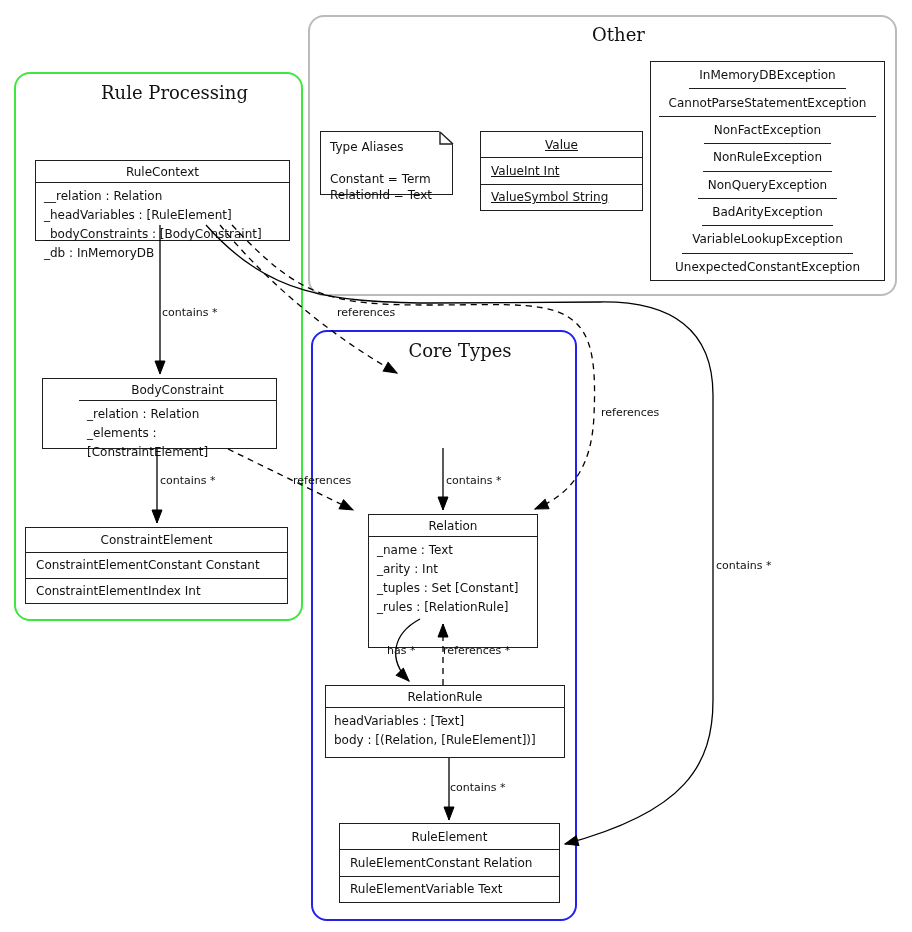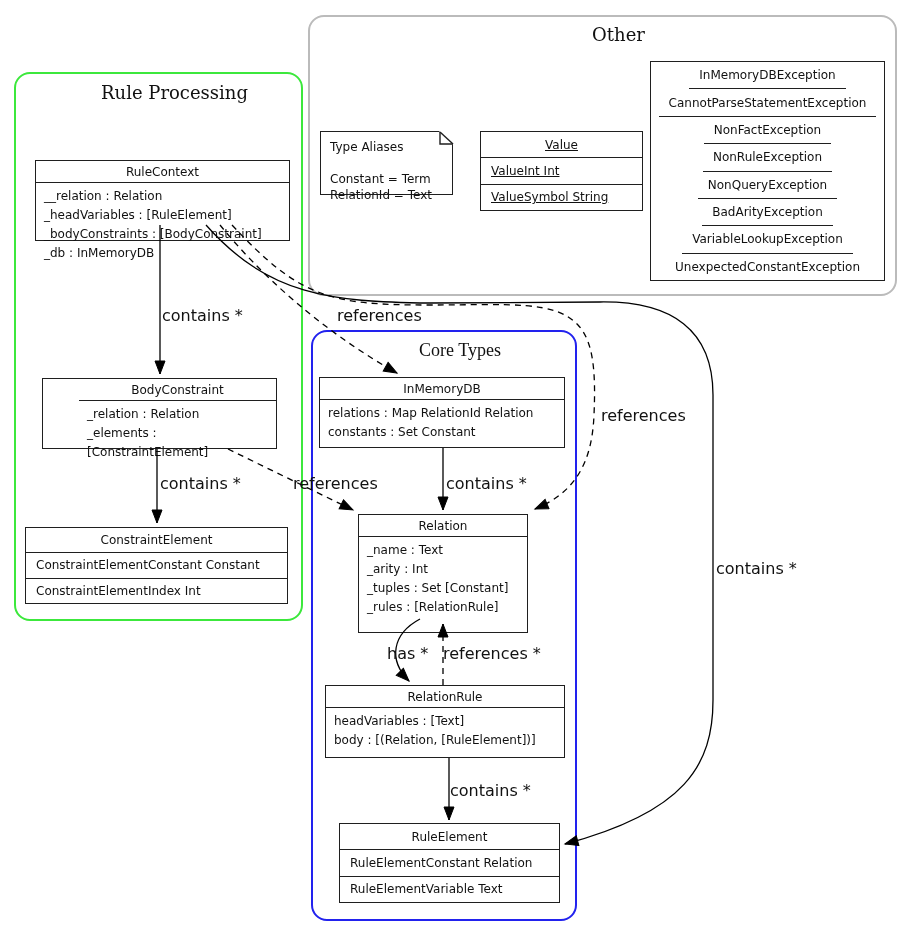--- a/index.html
+++ b/index.html
@@ -23,37 +23,37 @@
            border-bottom:1.5px solid #1f1f1f;box-sizing:border-box;}
   .uml-row:last-child{border-bottom:none;}
   .uml-row.hdr{justify-content:center;border-bottom:1.5px solid #1f1f1f;}
   
   .note{position:absolute;background:#fff;border:1.5px solid #1f1f1f;box-sizing:border-box;
         font-size:12px;padding:7px 9px;line-height:16px;}
   .note-fold{position:absolute;top:-1.5px;right:-1.5px;width:15px;height:15px;}
   .note-title{margin-bottom:16px;}
   
   svg.edges{position:absolute;left:0;top:0;pointer-events:none;z-index:5;}
-  .edge-label{position:absolute;font-size:16px;color:#111;z-index:6;white-space:nowrap;text-align:right;}
+  .edge-label{position:absolute;font-size:11px;color:#111;z-index:6;white-space:nowrap;text-align:right;}
 </style>
 </head>
 <body>
 
 <div class="stage">
 
   <div class="group" style="left:14px;top:72px;width:285px;height:545px;border:2px solid #3ce83c;">
     <div class="group-title" style="top:8px;">Rule Processing</div>
   </div>
 
   <div class="group" style="left:308px;top:15px;width:585px;height:277px;border:2px solid #bbbbbb;">
     <div class="group-title" style="top:7px;">Other</div>
   </div>
 
   <div class="group" style="left:311px;top:330px;width:262px;height:587px;border:2px solid #2222ee;">
-    <div class="group-title" style="top:8px;font-family:Liberation Serif, serif;">Core Types</div>
+    <div class="group-title" style="top:8px;">Core Types</div>
   </div>
 
   <div class="uml" style="left:35px;top:120px;width:255px;height:81px;margin-top:40px;">
     <div class="uml-header">RuleContext</div>
     <div class="uml-attrs">
       <div>__relation : Relation</div>
       <div>_headVariables : [RuleElement]</div>
       <div>_bodyConstraints : [BodyConstraint]</div>
       <div>_db : InMemoryDB</div>
     </div>
@@ -94,29 +94,22 @@
     <div class="uml-row hdr">InMemoryDBException</div>
     <div class="uml-row">CannotParseStatementException</div>
     <div class="uml-row">NonFactException</div>
     <div class="uml-row">NonRuleException</div>
     <div class="uml-row">NonQueryException</div>
     <div class="uml-row">BadArityException</div>
     <div class="uml-row">VariableLookupException</div>
     <div class="uml-row">UnexpectedConstantException</div>
   </div>
 
-  <div class="uml" style="left:319px;top:377px;width:246px;height:71px;">
-    <div class="uml-header">InMemoryDB</div>
-    <div class="uml-attrs">
-      <div>relations : Map RelationId Relation</div>
-      <div>constants : Set Constant</div>
-    </div>
-  </div>
 
-  <div class="uml" style="left:358px;top:514px;width:170px;height:119px;">
+  <div class="uml" style="left:368px;top:514px;width:170px;height:134px;">
     <div class="uml-header">Relation</div>
     <div class="uml-attrs">
       <div>_name : Text</div>
       <div>_arity : Int</div>
       <div>_tuples : Set [Constant]</div>
       <div>_rules : [RelationRule]</div>
     </div>
   </div>
 
   <div class="uml" style="left:325px;top:685px;width:240px;height:73px;">

